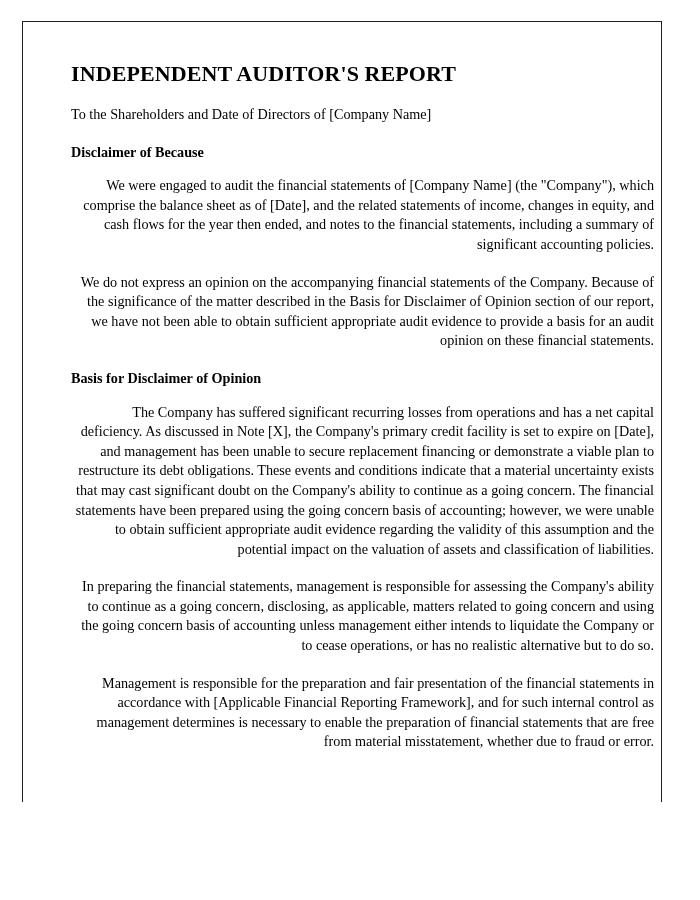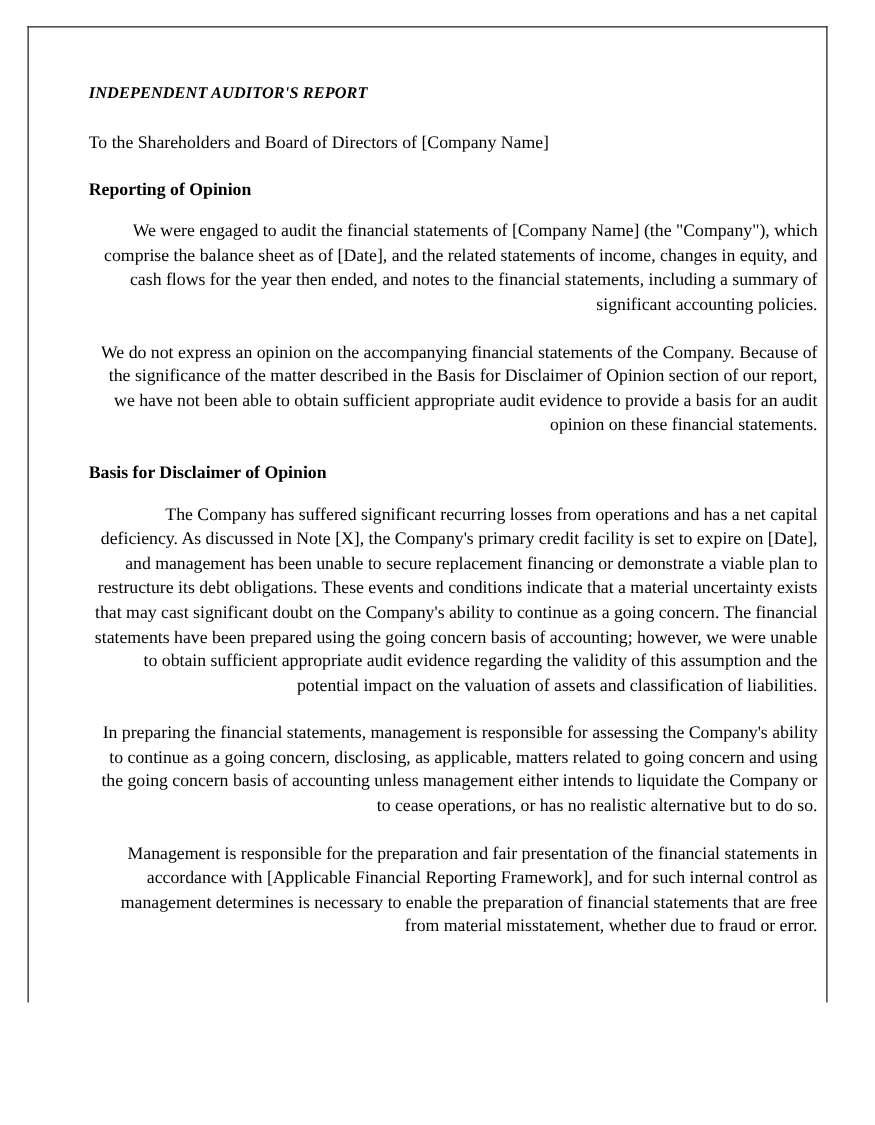--- a/index.html
+++ b/index.html
@@ -32,26 +32,25 @@
   }
 
   #doc-body {
     position: absolute;
     left: 48px;
     top: 42px;
     width: 583px;
   }
 
   .doc-title {
-    font-size: 13px;
+    font-size: 22px;
     font-weight: bold;
     line-height: 20px;
     margin: 0 0 21px 0;
     letter-spacing: 0.1px;
-    font-style: italic;
   }
 
   .section-heading {
     font-size: 14.2px;
     font-weight: bold;
     line-height: 19.6px;
     margin: 0 0 14px 0;
   }
 
   .addressee {
@@ -73,23 +72,23 @@
 </style>
 </head>
 <body>
 
 <div id="page-sheet">
 
   <div id="doc-body">
 
     <h1 class="doc-title">INDEPENDENT AUDITOR'S REPORT</h1>
 
-    <p class="addressee">To the Shareholders and Board of Directors of [Company Name]</p>
+    <p class="addressee">To the Shareholders and Date of Directors of [Company Name]</p>
 
-    <h2 class="section-heading">Reporting of Opinion</h2>
+    <h2 class="section-heading">Disclaimer of Because</h2>
 
     <p class="para">We were engaged to audit the financial statements of [Company Name] (the "Company"), which comprise the balance sheet as of [Date], and the related statements of income, changes in equity, and cash flows for the year then ended, and notes to the financial statements, including a summary of significant accounting policies.</p>
 
     <p class="para">We do not express an opinion on the accompanying financial statements of the Company. Because of the significance of the matter described in the Basis for Disclaimer of Opinion section of our report, we have not been able to obtain sufficient appropriate audit evidence to provide a basis for an audit opinion on these financial statements.</p>
 
     <h2 class="section-heading">Basis for Disclaimer of Opinion</h2>
 
     <p class="para">The Company has suffered significant recurring losses from operations and has a net capital deficiency. As discussed in Note [X], the Company's primary credit facility is set to expire on [Date], and management has been unable to secure replacement financing or demonstrate a viable plan to restructure its debt obligations. These events and conditions indicate that a material uncertainty exists that may cast significant doubt on the Company's ability to continue as a going concern. The financial statements have been prepared using the going concern basis of accounting; however, we were unable to obtain sufficient appropriate audit evidence regarding the validity of this assumption and the potential impact on the valuation of assets and classification of liabilities.</p>
 
 

